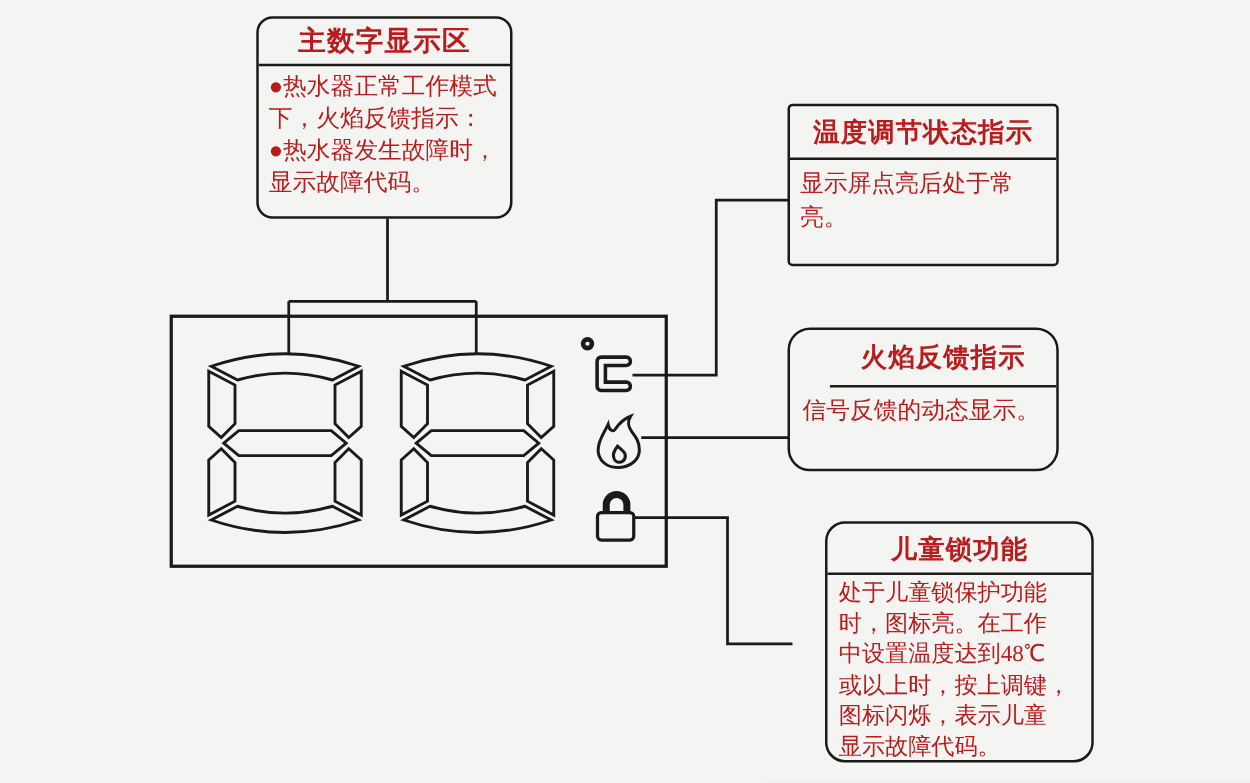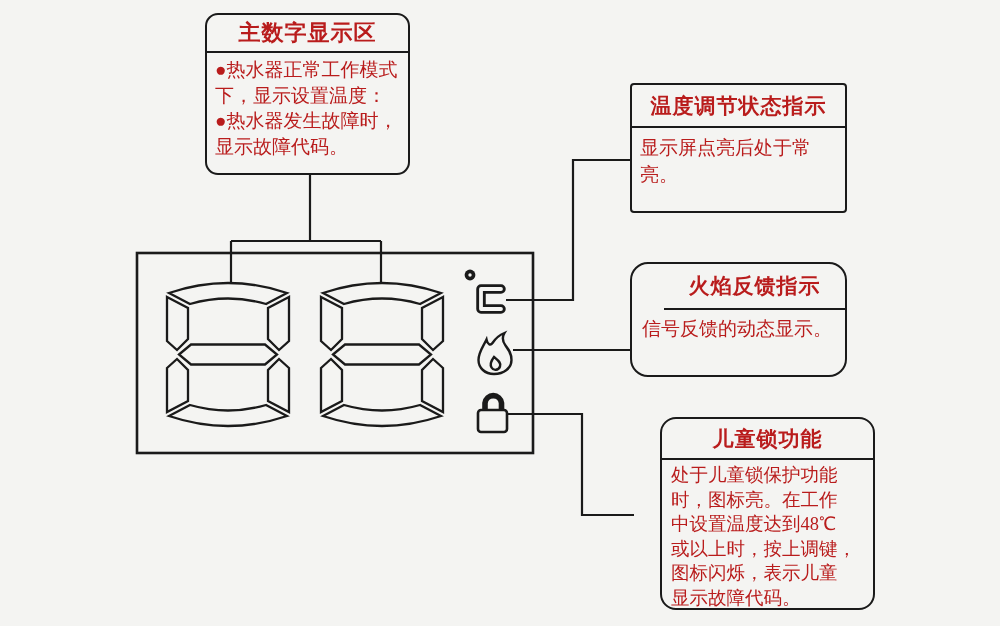--- a/index.html
+++ b/index.html
@@ -104,21 +104,21 @@
     <g>
       <path d="M485,414 L485,403 A8.3,8.3 0 0 1 501.5,403 L501.5,414" fill="none" stroke="#1a1a1a" stroke-width="5.6"></path>
       <rect x="478" y="410" width="29" height="22" rx="3" fill="#f4f4f2" stroke="#1a1a1a" stroke-width="2.6"></rect>
     </g>
   </svg>
 
   <div class="callout top-box">
     <div class="callout-title">主数字显示区</div>
     <div class="callout-body">
       <div class="bline">●热水器正常工作模式</div>
-      <div class="bline">下，显示设置温度：</div>
+      <div class="bline">下，火焰反馈指示：</div>
       <div class="bline">●热水器发生故障时，</div>
       <div class="bline">显示故障代码。</div>
     </div>
   </div>
 
   <div class="callout b1">
     <div class="callout-title">温度调节状态指示</div>
     <div class="callout-body">
       <div class="bline">显示屏点亮后处于常</div>
       <div class="bline">亮。</div>

